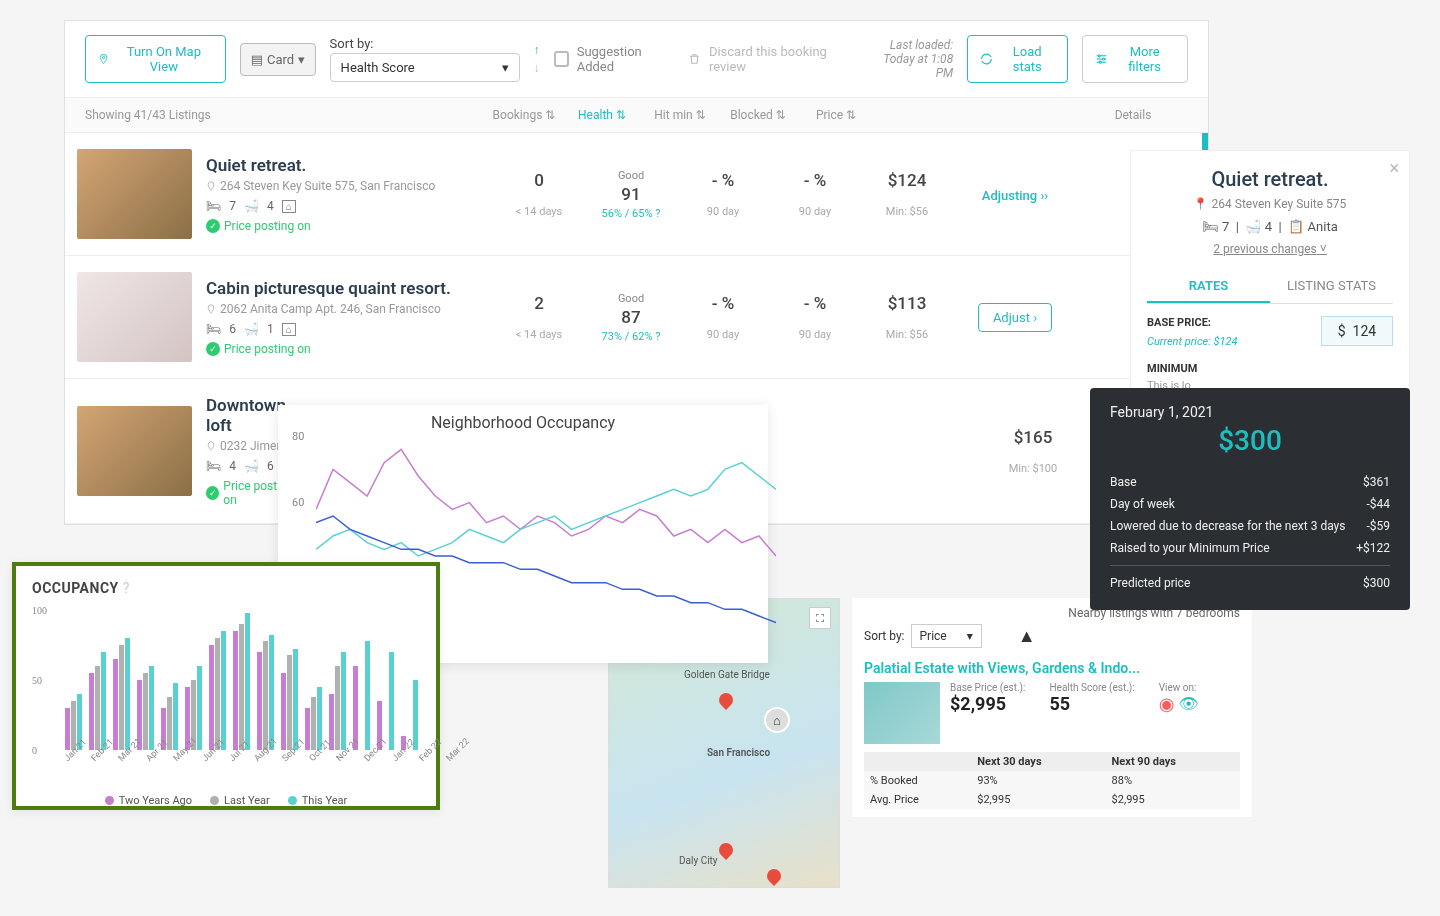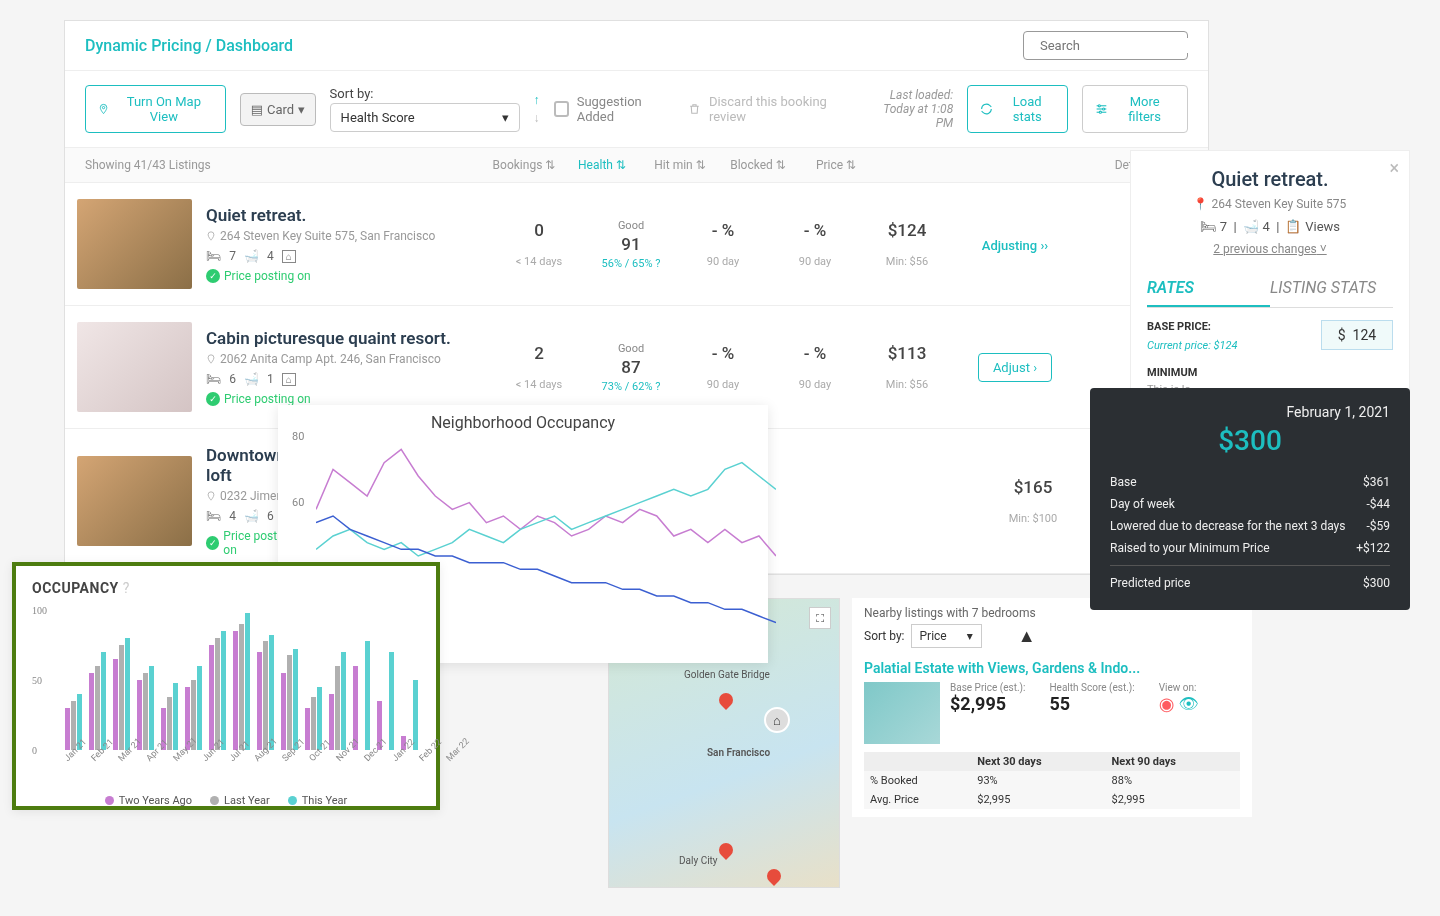--- a/index.html
+++ b/index.html
@@ -43,29 +43,29 @@
 .adjusting { color: #1dbec0; font-size: 13px; font-weight: 500; }
 .adjust-btn { border: 1px solid #1dbec0; color: #1dbec0; padding: 6px 14px; border-radius: 4px; font-size: 13px; background: #fff; cursor: pointer; }
 
 .side-panel { position: absolute; right: 30px; top: 150px; width: 280px; background: #fff; border: 1px solid #eee; padding: 16px; }
 .side-close { position: absolute; right: 10px; top: 6px; color: #bbb; font-size: 18px; cursor: pointer; }
 .side-title { text-align: center; font-size: 20px; font-weight: 500; color: #2c3e50; margin-bottom: 6px; }
 .side-addr { text-align: center; font-size: 12px; color: #888; margin-bottom: 8px; }
 .side-meta { text-align: center; font-size: 13px; color: #555; margin-bottom: 8px; }
 .side-changes { text-align: center; font-size: 12px; color: #888; text-decoration: underline; margin-bottom: 14px; }
 .side-tabs { display: flex; border-bottom: 1px solid #ddd; margin-bottom: 12px; }
-.side-tab { flex: 1; padding: 8px 0; font-size: 16px; color: #888; cursor: pointer; font-style: italic; }
+.side-tab { flex: 1; text-align: center; padding: 8px 0; font-size: 13px; color: #888; cursor: pointer; }
 .side-tab.active { color: #1dbec0; border-bottom: 2px solid #1dbec0; font-weight: 600; }
 .side-section-label { font-size: 11px; font-weight: 700; color: #333; margin-bottom: 4px; }
 .side-section-desc { font-size: 11px; color: #999; line-height: 1.3; }
 .side-price-box { float: right; border: 1px solid #bde; background: #f0fafa; padding: 6px 14px; font-size: 14px; width: 72px; text-align: center; }
 .side-current { font-size: 11px; color: #1dbec0; font-style: italic; margin-top: 6px; }
 
 .tooltip-panel { position: absolute; right: 30px; top: 388px; width: 320px; background: #2b2f33; color: #eee; border-radius: 4px; padding: 16px 20px; font-size: 13px; z-index: 50; }
-.tooltip-date { text-align: right; font-size: 14px; margin-bottom: 4px; }
+.tooltip-date { text-align: left; font-size: 14px; margin-bottom: 4px; }
 .tooltip-big { text-align: center; font-size: 28px; color: #1dbec0; font-weight: 500; margin-bottom: 14px; }
 .tooltip-row { display: flex; justify-content: space-between; padding: 4px 0; font-size: 12px; }
 .tooltip-row.divider { border-top: 1px solid #555; margin-top: 6px; padding-top: 10px; }
 
 .occ-panel { position: absolute; left: 12px; top: 562px; width: 428px; height: 248px; background: #fff; border: 4px solid #4d7c0f; padding: 14px 16px; z-index: 40; box-shadow: 0 2px 10px rgba(0,0,0,0.08); }
 .occ-title { font-size: 14px; font-weight: 700; color: #444; letter-spacing: 0.5px; }
 .occ-chart { position: relative; height: 140px; margin-top: 14px; }
 .occ-ylabel { position: absolute; left: 0; font-size: 10px; color: #888; transform: translateY(-50%); font-family: Liberation Serif, serif; }
 .occ-bars { position: absolute; left: 30px; right: 0; top: 0; bottom: 0; display: flex; align-items: flex-end; gap: 2px; }
 .occ-group { flex: 1; display: flex; align-items: flex-end; gap: 1px; justify-content: center; }
@@ -80,21 +80,21 @@
 .neigh-title { text-align: center; font-size: 16px; color: #444; margin-bottom: 4px; }
 .neigh-chart { position: relative; height: 200px; }
 .neigh-yl { position: absolute; left: 0; font-size: 11px; color: #888; transform: translateY(-50%); }
 
 .map-panel { position: absolute; left: 608px; top: 598px; width: 232px; height: 290px; background: linear-gradient(160deg,#d4e8d4 0%,#c8e4f0 60%,#e8e0c8 100%); z-index: 20; border: 1px solid #ddd; }
 .map-label { position: absolute; font-size: 10px; color: #555; }
 .map-pin { position: absolute; width: 14px; height: 14px; background: #e74c3c; border-radius: 50% 50% 50% 0; transform: rotate(-45deg); }
 .map-fs { position: absolute; right: 8px; top: 8px; width: 22px; height: 22px; background: #fff; border: 1px solid #ccc; display: flex; align-items: center; justify-content: center; font-size: 11px; cursor: pointer; }
 
 .nearby-panel { position: absolute; left: 852px; top: 598px; width: 400px; background: #fff; z-index: 25; padding: 8px 12px; font-size: 12px; }
-.nearby-head { color: #666; margin-bottom: 4px; }
+.nearby-head { color: #666; margin-bottom: 4px; text-align: right; }
 .nearby-sort { display: flex; align-items: center; gap: 6px; margin-bottom: 12px; }
 .nearby-listing-title { color: #1dbec0; font-size: 14px; font-weight: 600; margin-bottom: 6px; white-space: nowrap; overflow: hidden; text-overflow: ellipsis; }
 .nearby-row { display: flex; gap: 10px; }
 .nearby-thumb { width: 76px; height: 62px; background: linear-gradient(135deg,#7fc8c8,#a8d8d8); flex: none; }
 .nearby-stats { flex: 1; display: flex; gap: 24px; }
 .nearby-stats .lbl { font-size: 10px; color: #888; }
 .nearby-stats .val { font-size: 18px; font-weight: 700; color: #222; }
 .nearby-view { display: flex; gap: 4px; align-items: center; }
 .airbnb-icon { color: #ff5a5f; font-size: 18px; }
 .eye-icon { color: #1dbec0; font-size: 16px; }
@@ -102,30 +102,20 @@
 .nearby-table th, .nearby-table td { padding: 3px 6px; text-align: left; }
 .nearby-table thead { background: #eee; }
 .nearby-table tbody tr { background: #f7f7f7; }
 .icon { display: inline-block; }
 svg { display: block; }
 </style>
 </head>
 <body>
 
 <div class="main-panel">
-  <div class="header-row">
-    <div class="breadcrumb">Dynamic Pricing / Dashboard</div>
-    <div class="search-box">
-      <svg class="icon" width="14" height="14" viewBox="0 0 24 24" fill="none" stroke="#888" stroke-width="2">
-          <circle cx="10" cy="10" r="7"></circle>
-          <line x1="20" y1="20" x2="15" y2="15"></line>
-        </svg>
-      <input type="text" placeholder="Search" style="">
-    </div>
-  </div>
   <div class="toolbar">
     <button class="btn-outline">
       <svg width="12" height="14" viewBox="0 0 24 24" fill="none" stroke="#1dbec0" stroke-width="2">
           <path d="M12 2a7 7 0 0 0-7 7c0 5 7 13 7 13s7-8 7-13a7 7 0 0 0-7-7z"></path>
           <circle cx="12" cy="9" r="2.5"></circle>
         </svg>
       <span>Turn On Map View</span>
     </button>
     <button class="btn-box">
       <span>▤</span>
@@ -306,21 +296,21 @@
       </div>
     <div class="action-col"><button class="adjust-btn"><span>Adjust</span> ›</button></div>
   </div>
 </div>
 
 <div class="side-panel">
   <div class="side-close">×</div>
   <div class="side-title">Quiet retreat.</div>
   <div class="side-addr">📍 <span>264 Steven Key Suite 575</span></div>
   <div class="side-meta">
-    🛏 <span>7</span> &nbsp;|&nbsp; 🛁 <span>4</span> &nbsp;|&nbsp; 📋 <span>Views</span>
+    🛏 <span>7</span> &nbsp;|&nbsp; 🛁 <span>4</span> &nbsp;|&nbsp; 📋 <span>Anita</span>
   </div>
   <div class="side-changes"><span>2 previous changes</span> ˅</div>
   <div class="side-tabs">
     <div class="side-tab active">RATES</div>
     <div class="side-tab">LISTING STATS</div>
   </div>
   <div style="overflow:hidden">
     <div class="side-price-box">$ &nbsp;<span>124</span></div>
     <div class="side-section-label">BASE PRICE:</div>
     <div class="side-current">Current price: $124</div>

